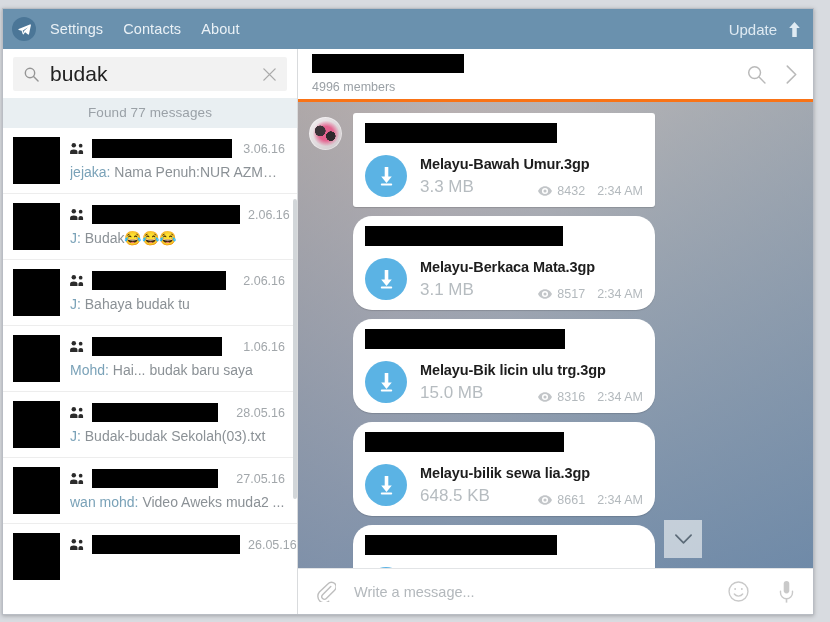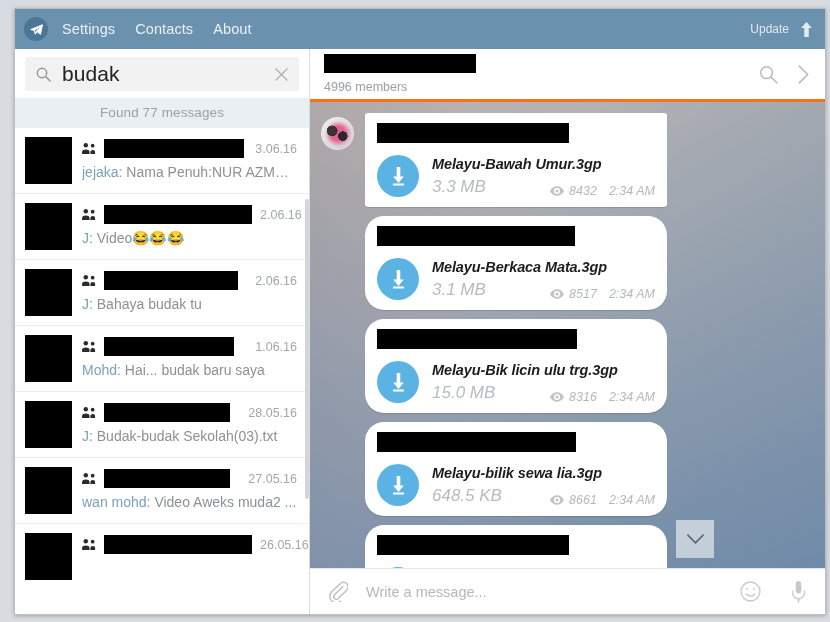--- a/index.html
+++ b/index.html
@@ -4,21 +4,21 @@
 <style>
   * { box-sizing: border-box; margin: 0; padding: 0; }
   html, body {
     width: 830px; height: 622px;
     font-family: "Liberation Sans", sans-serif;
     background: #d8dbe0;
     overflow: hidden;
   }
   .window {
     position: absolute;
-    left: 14px; top: 8px;
+    left: 2px; top: 8px;
     width: 812px; height: 607px;
     background: #ffffff;
     border: 1px solid #b9bdc4;
     box-shadow: 0 1px 4px rgba(0,0,0,.25);
     display: flex; flex-direction: column;
     overflow: hidden;
   }
 
   
   .titlebar {
@@ -34,21 +34,21 @@
     display: flex; align-items: center; justify-content: center;
     flex: 0 0 24px; margin-right: 14px;
   }
   .logo svg { width: 13px; height: 13px; display:block; }
   .menu-item {
     font-size: 14.5px; color: #eaf1f6;
     margin-right: 20px; white-space: nowrap;
     letter-spacing: .1px;
   }
   .tb-spacer { flex: 1 1 auto; }
-  .update-label { font-size: 12px; color: #dfeaf2; margin-right: 11px; }
+  .update-label { font-size: 15px; color: #dfeaf2; margin-right: 11px; }
   .update-arrow svg { width: 13px; height: 15px; display: block; }
 
   
   .body { flex: 1 1 auto; display: flex; min-height: 0; }
 
   
   .sidebar {
     width: 295px; flex: 0 0 295px;
     background: #ffffff;
     border-right: 1px solid #d9dbdd;
@@ -137,21 +137,20 @@
       radial-gradient(circle at 66% 58%, #2e282c 0 16%, rgba(46,40,44,0) 17%),
       radial-gradient(ellipse at 52% 50%, #e4638f 0 30%, rgba(228,99,143,0) 55%),
       linear-gradient(135deg, #f2eef0, #cfc9cc);
     box-shadow: inset 0 0 0 1px rgba(255,255,255,.4);
   }
   .bubble {
     background: #fff; border-radius: 3px;
     width: 302px; flex: 0 0 302px;
     padding: 10px 12px 9px 12px;
     box-shadow: 0 1px 1px rgba(0,0,0,.14);
-    font-style: italic;
   }
   .bubble.indent { margin-left: 44px; border-radius: 19px; }
   .bub-redact { height: 20px; background: #000; margin-bottom: 12px; }
   .file-line { display: flex; align-items: flex-start; }
   .dl {
     width: 42px; height: 42px; flex: 0 0 42px; border-radius: 50%;
     background: #5bb3e4; margin-right: 13px;
     display: flex; align-items: center; justify-content: center;
   }
   .dl svg { width: 17px; height: 19px; display: block; }
@@ -264,21 +263,21 @@
                 <svg viewBox="0 0 16 14" fill="#2b2b2b">
                     <circle cx="4" cy="3.4" r="2.4"></circle>
                     <circle cx="11.4" cy="4" r="2"></circle>
                     <path d="M0 13v-2.4c0-1.7 1.8-2.6 4-2.6s4 .9 4 2.6V13z"></path>
                     <path d="M9 13v-2.2c0-1.4 1.2-2.2 2.6-2.2S14 9.4 14 10.8V13z"></path>
                   </svg>
               </span>
               <span class="name-redact" style="width:148px"></span>
               <span class="date">2.06.16</span>
             </div>
-            <div class="subline"><span class="sender">J:</span> <span>Video😂😂😂</span></div>
+            <div class="subline"><span class="sender">J:</span> <span>Budak😂😂😂</span></div>
           </div>
         </div>
 
         <div class="chatrow result-row">
           <div class="ava"></div>
           <div class="rowmid">
             <div class="rowtop">
               <span class="grp-icon">
                 <svg viewBox="0 0 16 14" fill="#2b2b2b">
                     <circle cx="4" cy="3.4" r="2.4"></circle>

